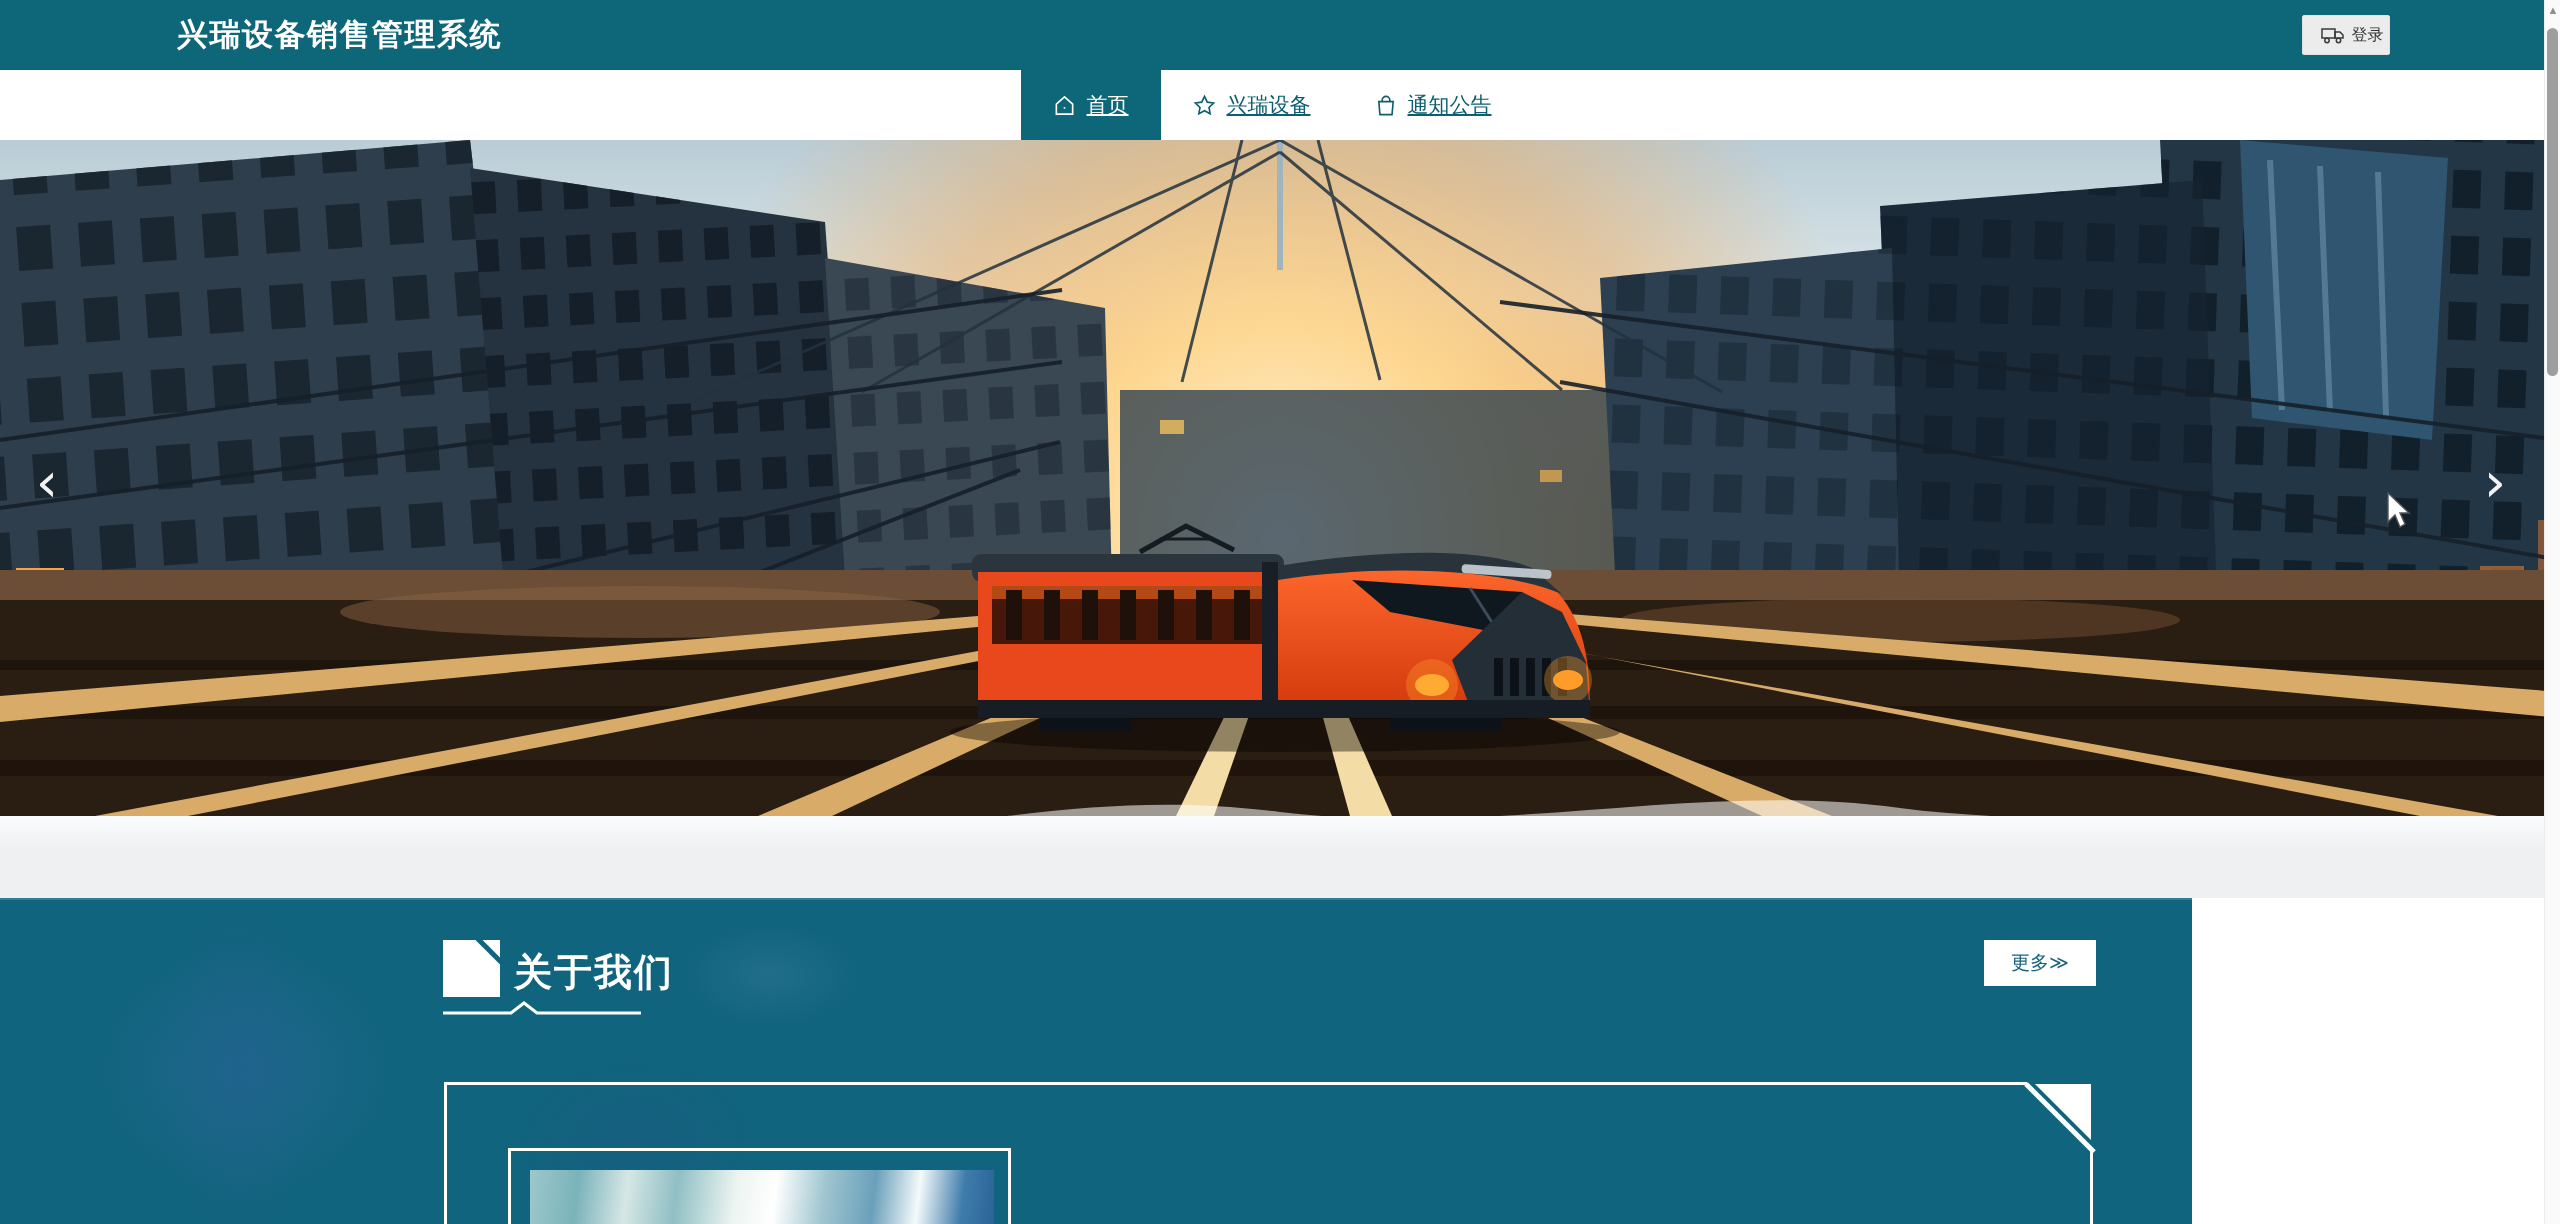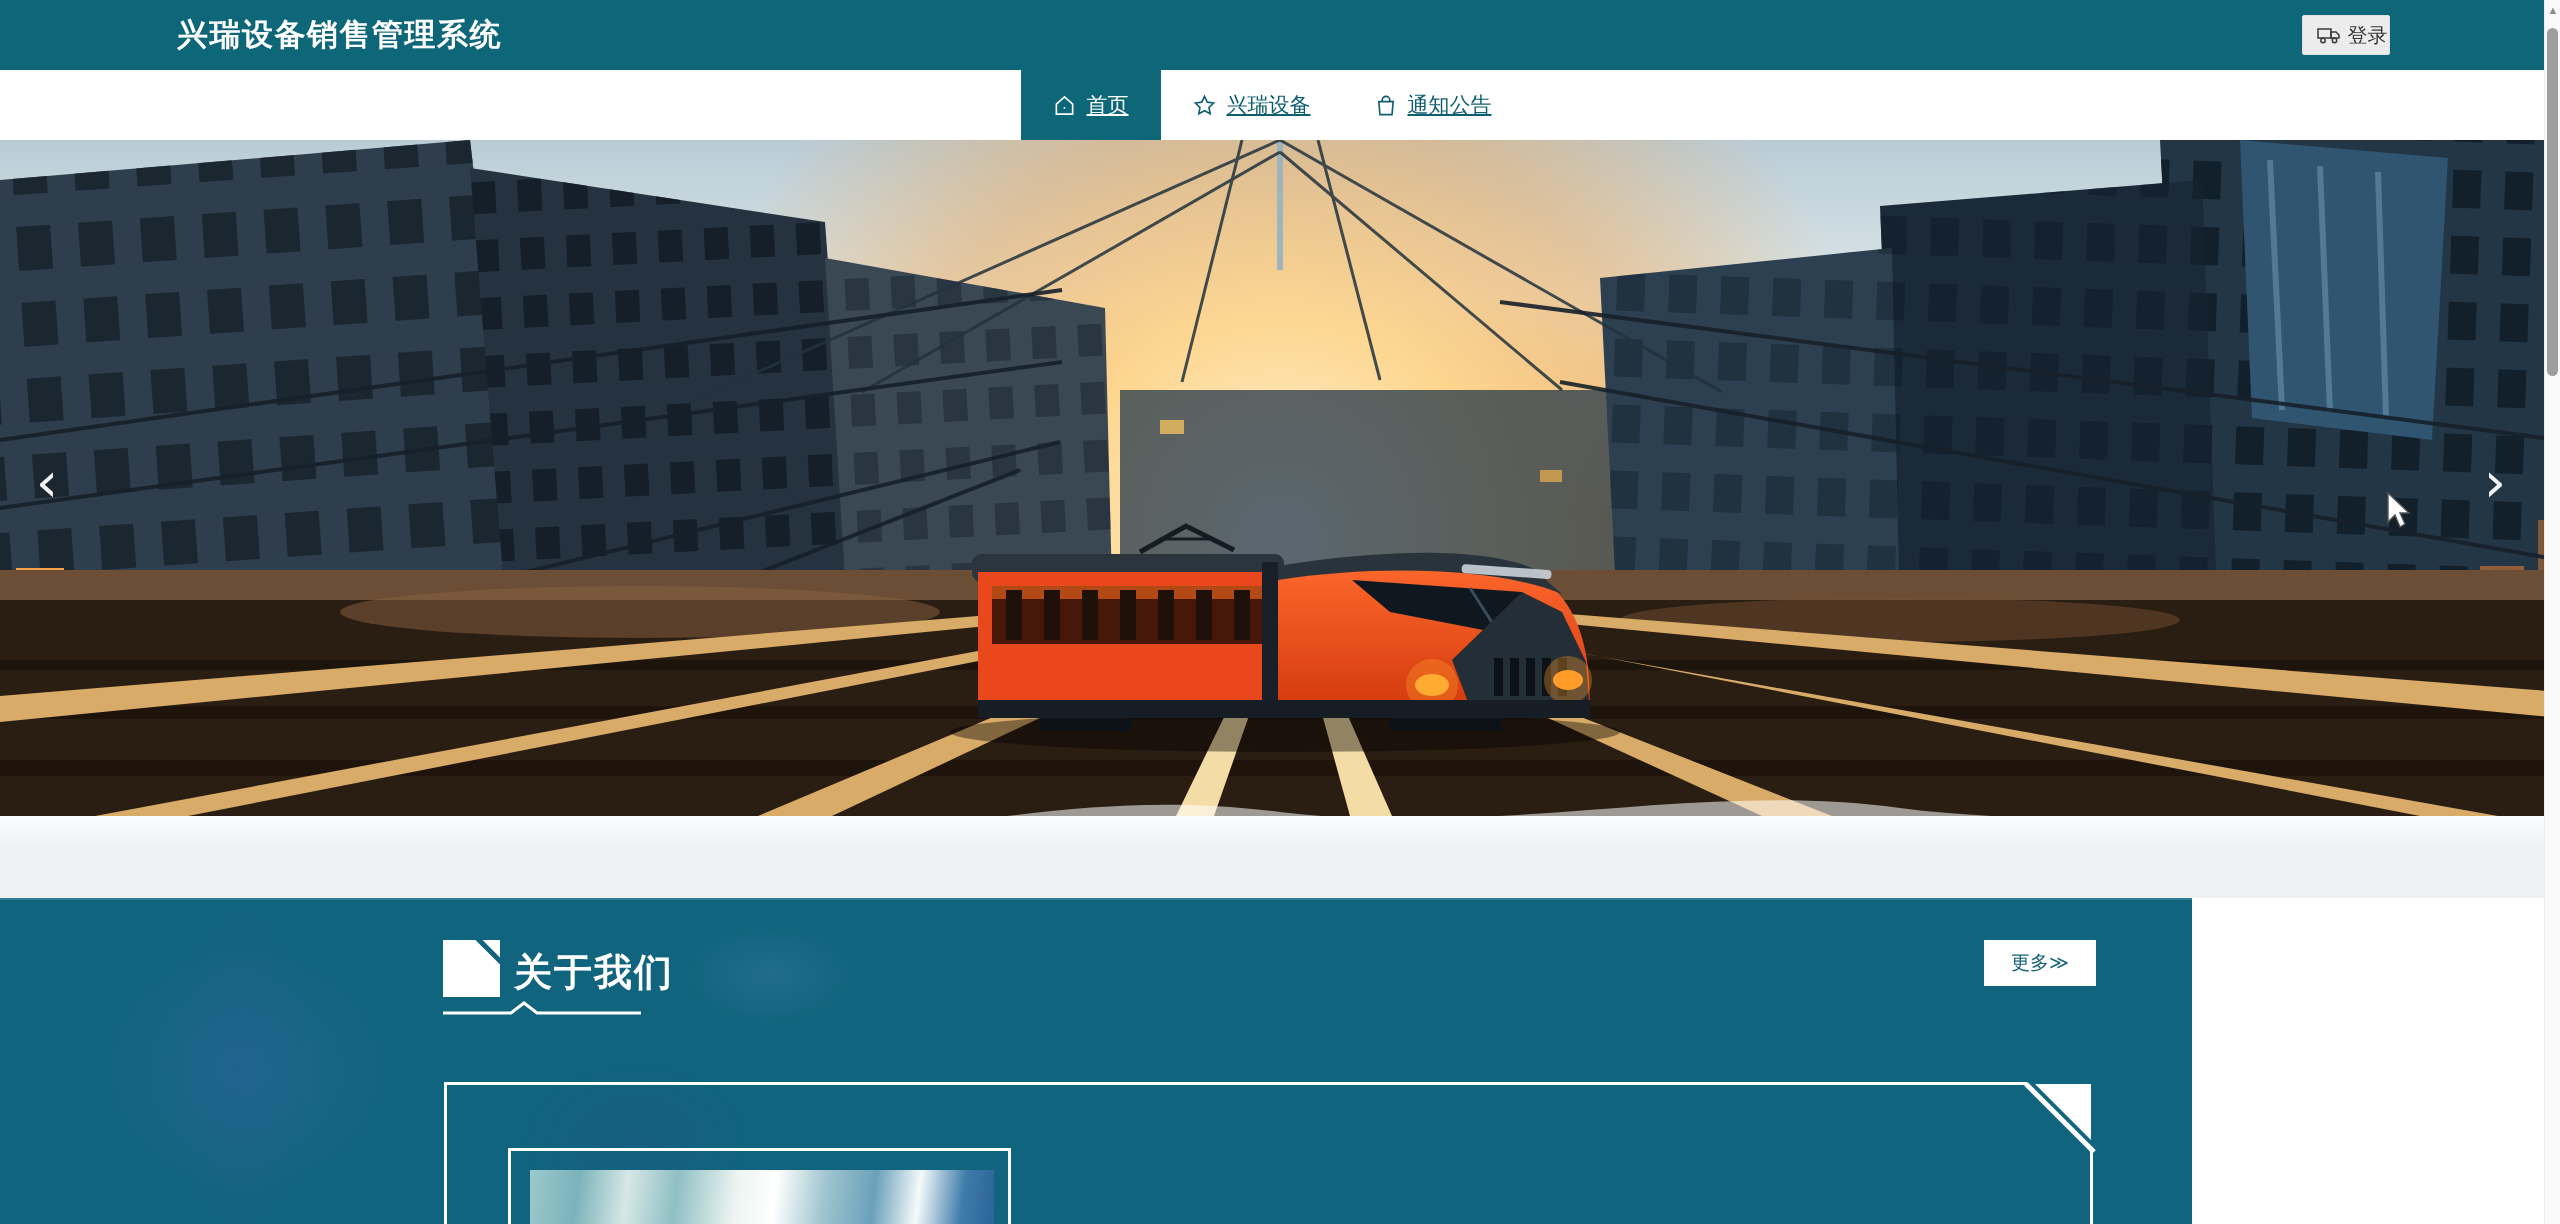--- a/index.html
+++ b/index.html
@@ -7,21 +7,21 @@
   #app { position:relative; width:2560px; height:1224px; background:#ffffff;
          font-family:"Liberation Sans","DejaVu Sans",sans-serif; overflow:hidden; }
 
   
   .header { position:absolute; top:0; left:0; width:2544px; height:70px; background:#0e6679; }
   .site-title { position:absolute; left:137px; top:50%; transform:translateY(-50%);
                 color:#ffffff; font-size:31px; font-weight:bold; letter-spacing:1.5px;margin-left:40px; }
   .login-btn { position:absolute; left:2302px; top:15px; width:88px; height:40px;
                background:#ececec; border:1px solid #e0e0e0; border-radius:2px;
                display:flex; align-items:center; justify-content:center; gap:7px;
-               color:#333; font-size:20px; cursor:pointer;padding-left:12px; }
+               color:#333; font-size:16px; cursor:pointer;padding-left:12px; }
   .login-btn svg { display:block; }
 
   
   .navbar { position:absolute; top:70px; left:0; width:2544px; height:70px; background:#ffffff;
             display:flex; justify-content:center; }
   .nav-tab { display:flex; align-items:center; gap:11px; padding:0 32px; height:70px;
              font-size:21px; color:#0c5e70; cursor:pointer;text-decoration:underline; }
   .nav-tab.active { background:#0e6679; color:#ffffff; }
   .nav-tab svg { display:block; }
 

